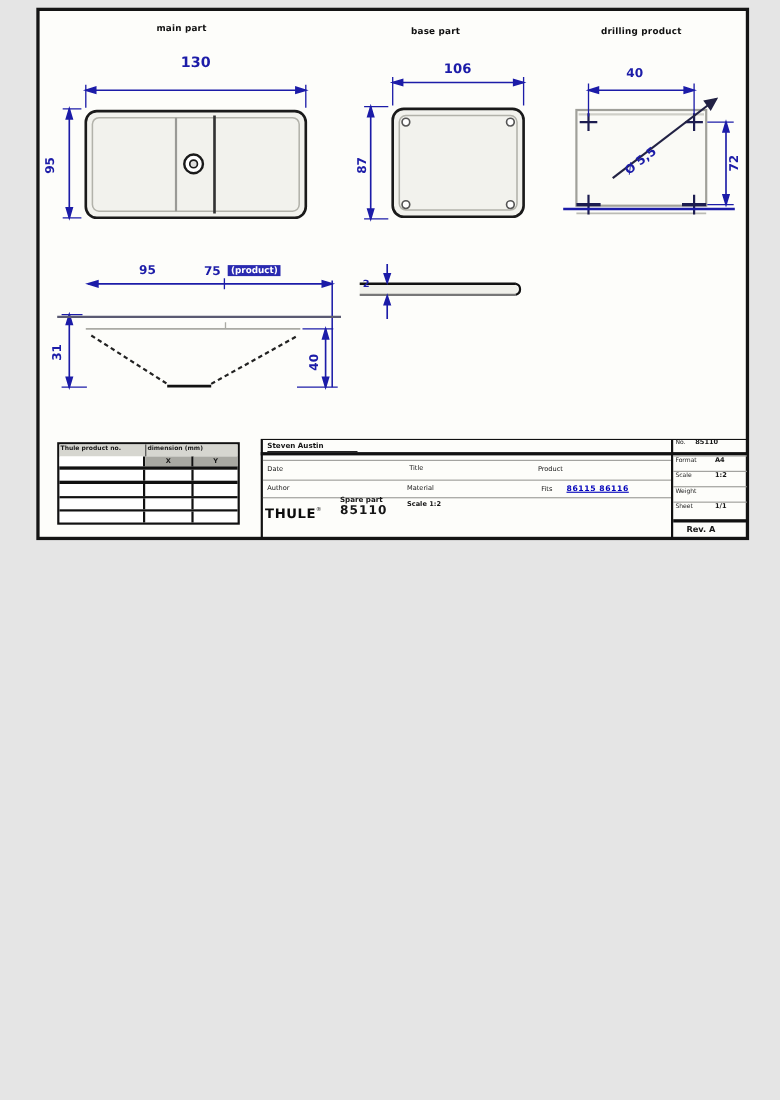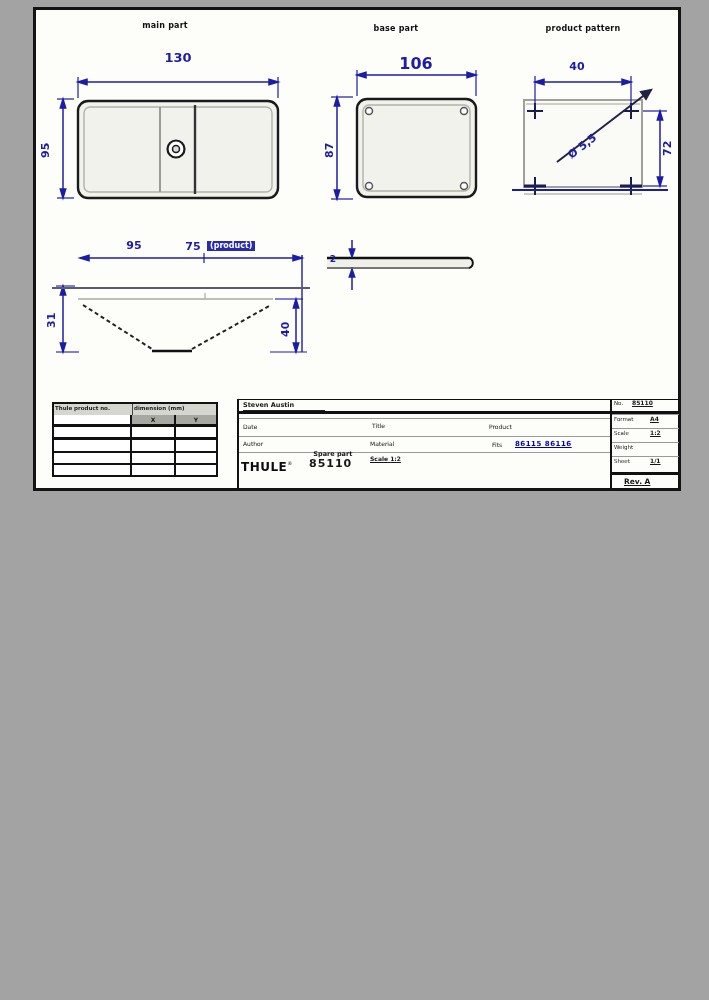--- a/index.html
+++ b/index.html
@@ -1,25 +1,25 @@
 <!DOCTYPE html>
 <html><head>
 <meta charset="utf-8">
 <style>
   html,body{margin:0;padding:0;background:#ffffff;}
-  #stage{position:relative;width:709px;height:1000px;background:#a3a3a3;overflow:hidden;
+  #stage{position:relative;width:709px;height:1000px;background:#e5e5e5;overflow:hidden;
          font-family:"DejaVu Sans",sans-serif;color:#161616;}
   .abs{position:absolute;}
   
   .sheet{left:33px;top:7px;width:642px;height:478px;border:3px solid #141414;background:#fdfdfa;}
   
   .viewlabel{font-size:8px;font-weight:bold;color:#101010;text-align:center;letter-spacing:0.2px;}
   
   .dim{color:#1c1ca8;font-weight:600;text-align:center;line-height:1;}
-  .dim13{font-size:13px;} .dim12{font-size:16px;} .dim11{font-size:11px;} .dim9{font-size:9px;}
+  .dim13{font-size:13px;} .dim12{font-size:12px;} .dim11{font-size:11px;} .dim9{font-size:9px;}
   .rot90{transform:rotate(-90deg);transform-origin:0 0;}
   .rot38{transform:rotate(-38deg);transform-origin:0 0;}
   .note{background:#2a2ab0;color:#ffffff;font-size:8px;font-weight:bold;padding:1px 3px;line-height:1;}
   
   .ptable{left:52px;top:402px;width:166px;height:75px;border:2px solid #111;background:#fff;
           display:flex;flex-direction:column;box-sizing:border-box;}
   .prow{display:flex;flex:0 0 auto;}
   .phdr{height:11px;background:#d6d6d0;font-size:5.5px;font-weight:bold;color:#1a1a1a;}
   .phdr .c1{width:76px;border-right:1px solid #444;overflow:hidden;white-space:nowrap;padding:1px 1px 0;}
   .phdr .c2{flex:1;overflow:hidden;white-space:nowrap;padding:1px 1px 0;}
@@ -30,38 +30,38 @@
   .pdata{flex:1;border-top:3px solid #111;font-size:6px;}
   .pdata.thin{border-top:2px solid #111;}
   .pdata .d1{width:76px;border-right:2px solid #111;}
   .pdata .d2{width:42px;border-right:2px solid #111;}
   .pdata .d3{flex:1;}
   
   .tb-line{background:#111;}
   .tb-gline{background:#9a9a96;}
   .tiny{font-size:6px;line-height:1;color:#161616;}
   .tiny5{font-size:5.5px;line-height:1;color:#222;}
-  .bold{font-weight:bold;text-decoration:underline;}
+  .bold{font-weight:bold;}
   .name{font-size:6.5px;font-weight:bold;border-bottom:1px solid #222;padding-bottom:1px;}
   .brand{font-size:12px;font-weight:900;letter-spacing:0.5px;color:#0c0c0c;}
   .brandmark{font-size:5px;vertical-align:super;}
-  .docline1{font-size:6.5px;font-weight:bold;line-height:1.1;text-align:right;}
+  .docline1{font-size:6.5px;font-weight:bold;line-height:1.1;}
   .docline2{font-size:11px;font-weight:900;letter-spacing:1px;line-height:1.1;}
   .link{color:#0000bb;font-weight:bold;font-size:7px;letter-spacing:0.5px;}
 </style>
 </head>
 <body>
 
 <div id="stage">
 
   <div class="abs sheet"></div>
 
   <div class="abs viewlabel" style="left:130px;top:21px;width:70px;">main part</div>
   <div class="abs viewlabel" style="left:361px;top:24px;width:70px;">base part</div>
-  <div class="abs viewlabel" style="left:538px;top:24px;width:90px;">product pattern</div>
+  <div class="abs viewlabel" style="left:538px;top:24px;width:90px;">drilling product</div>
 
   <svg class="abs" style="left:40px;top:20px;" width="290" height="195">
 
     <g stroke="#1c1ca8" stroke-width="1.2">
       <line x1="38" y1="78" x2="38" y2="57"></line>
         <line x1="238" y1="78" x2="238" y2="57"></line>
       <line x1="34" y1="79" x2="17" y2="79"></line>
         <line x1="34" y1="178" x2="17" y2="178"></line>
     </g>
 

